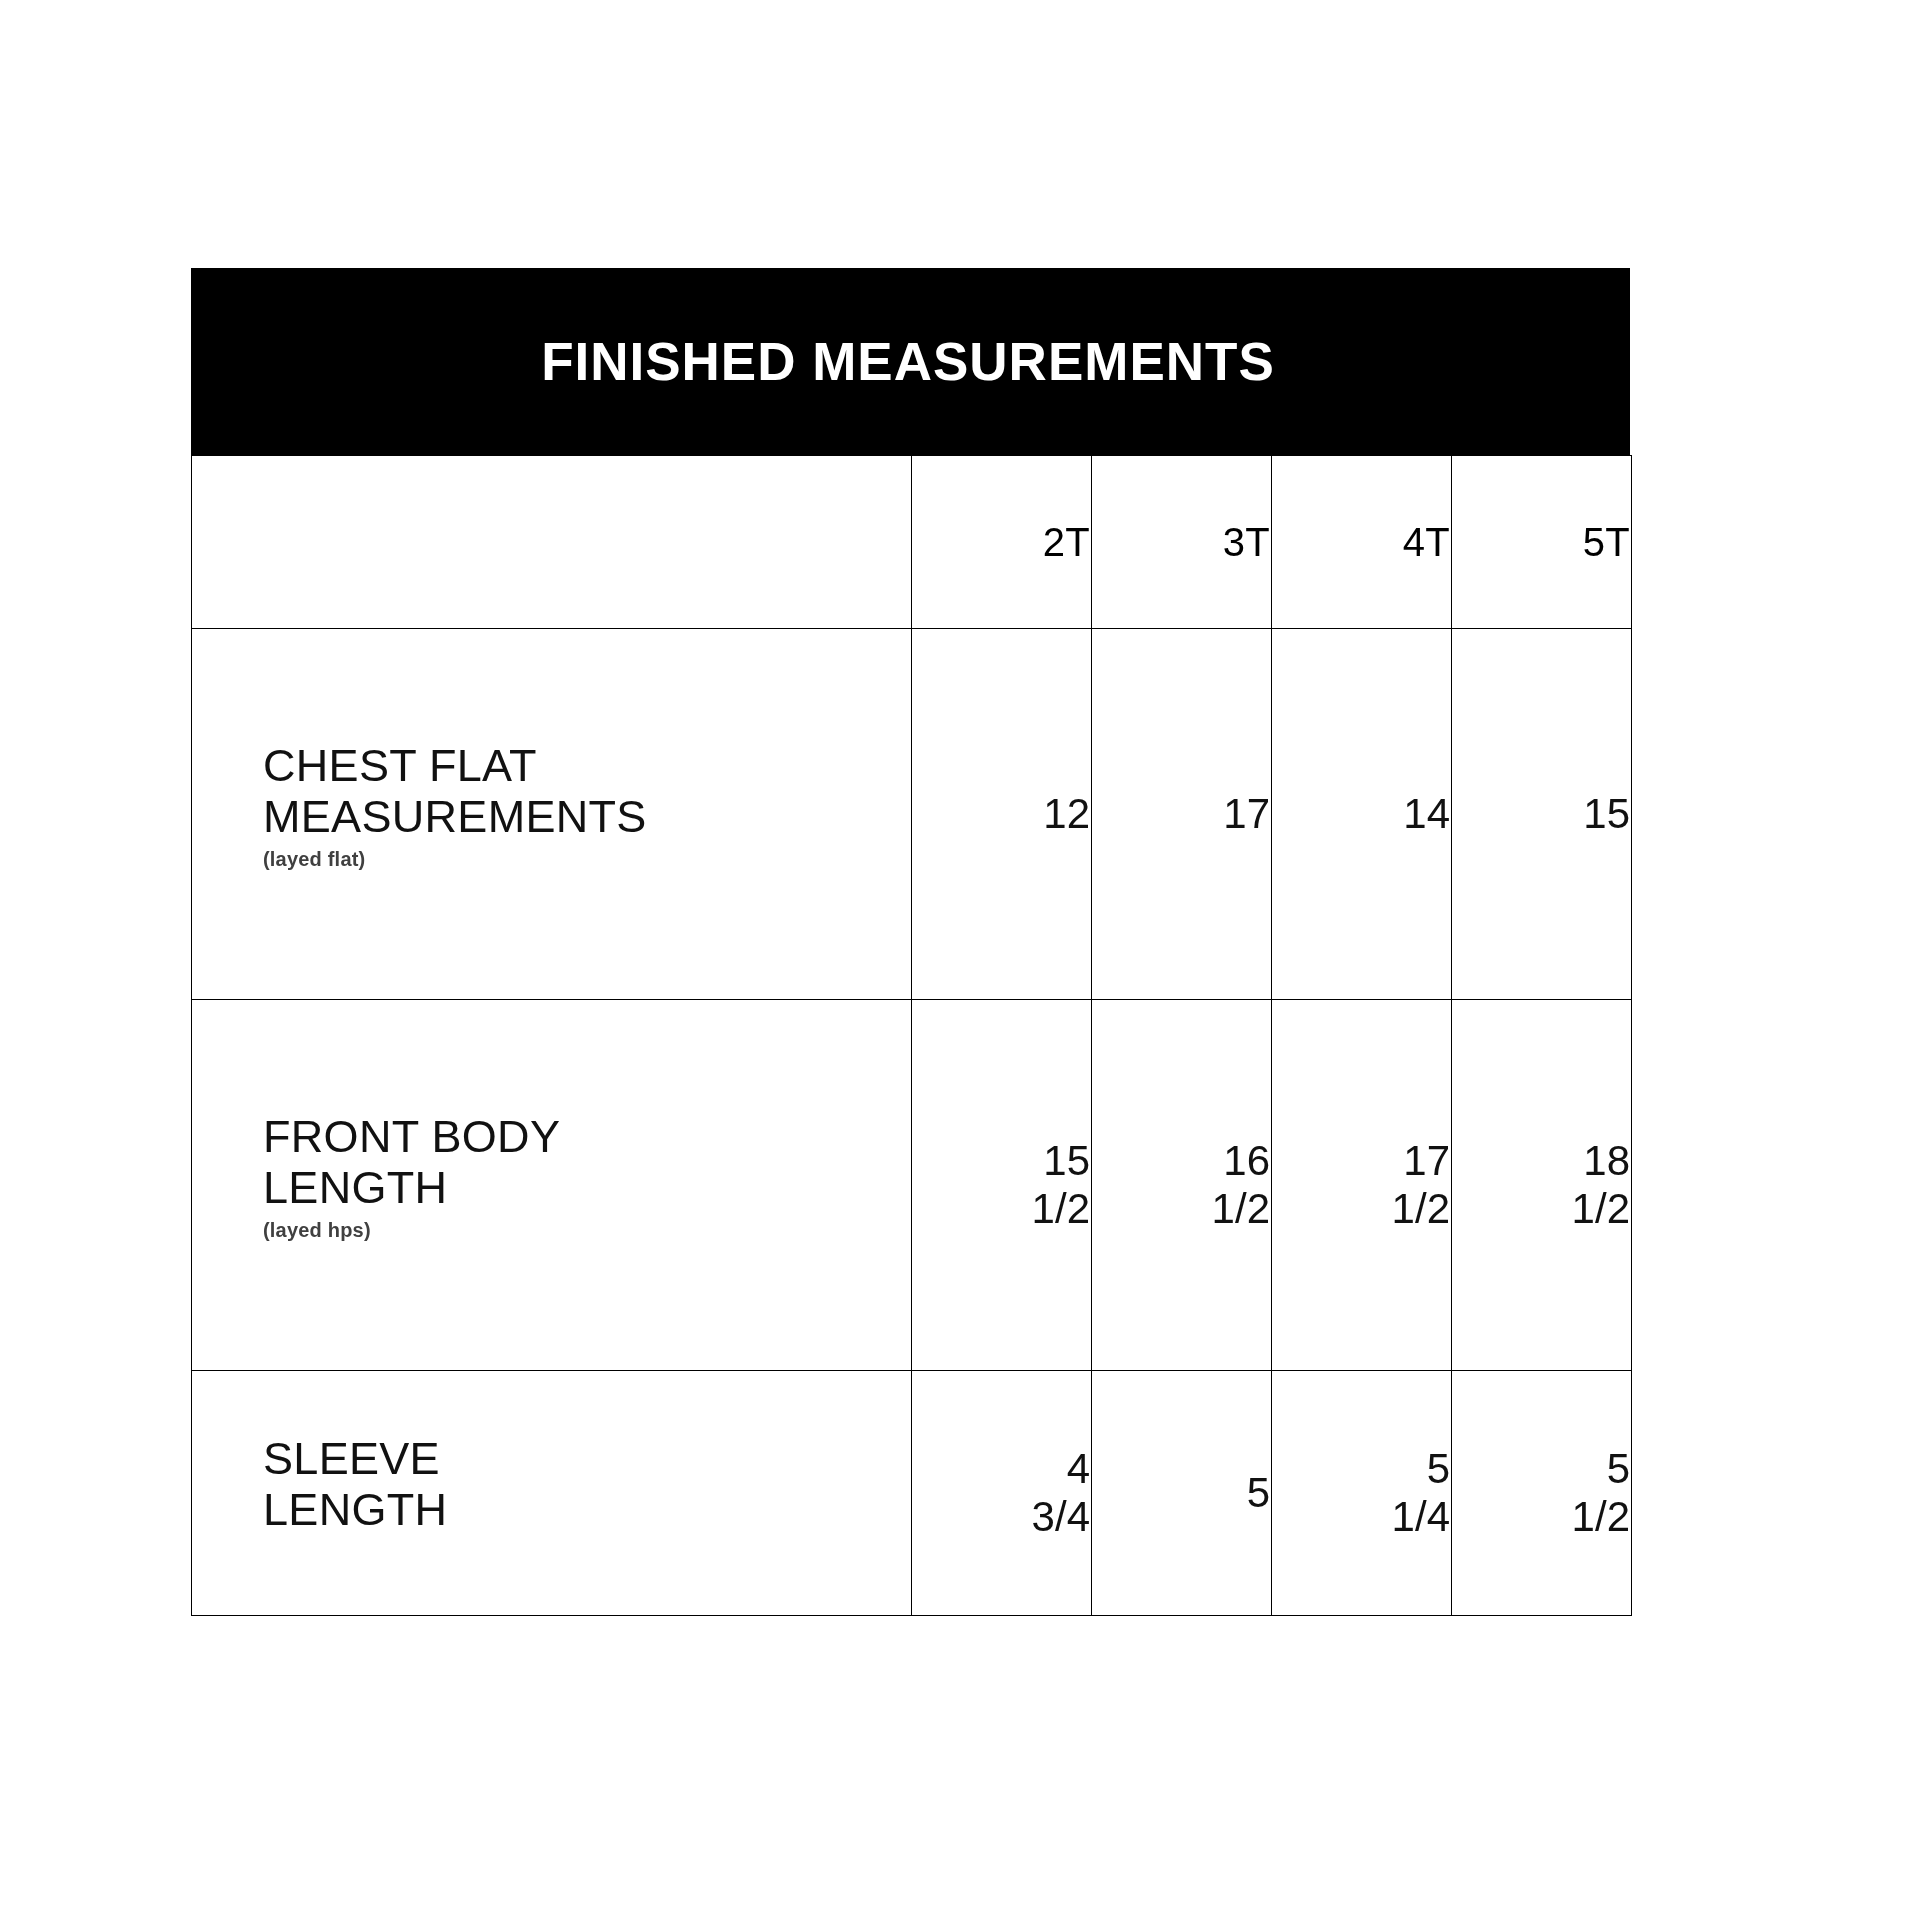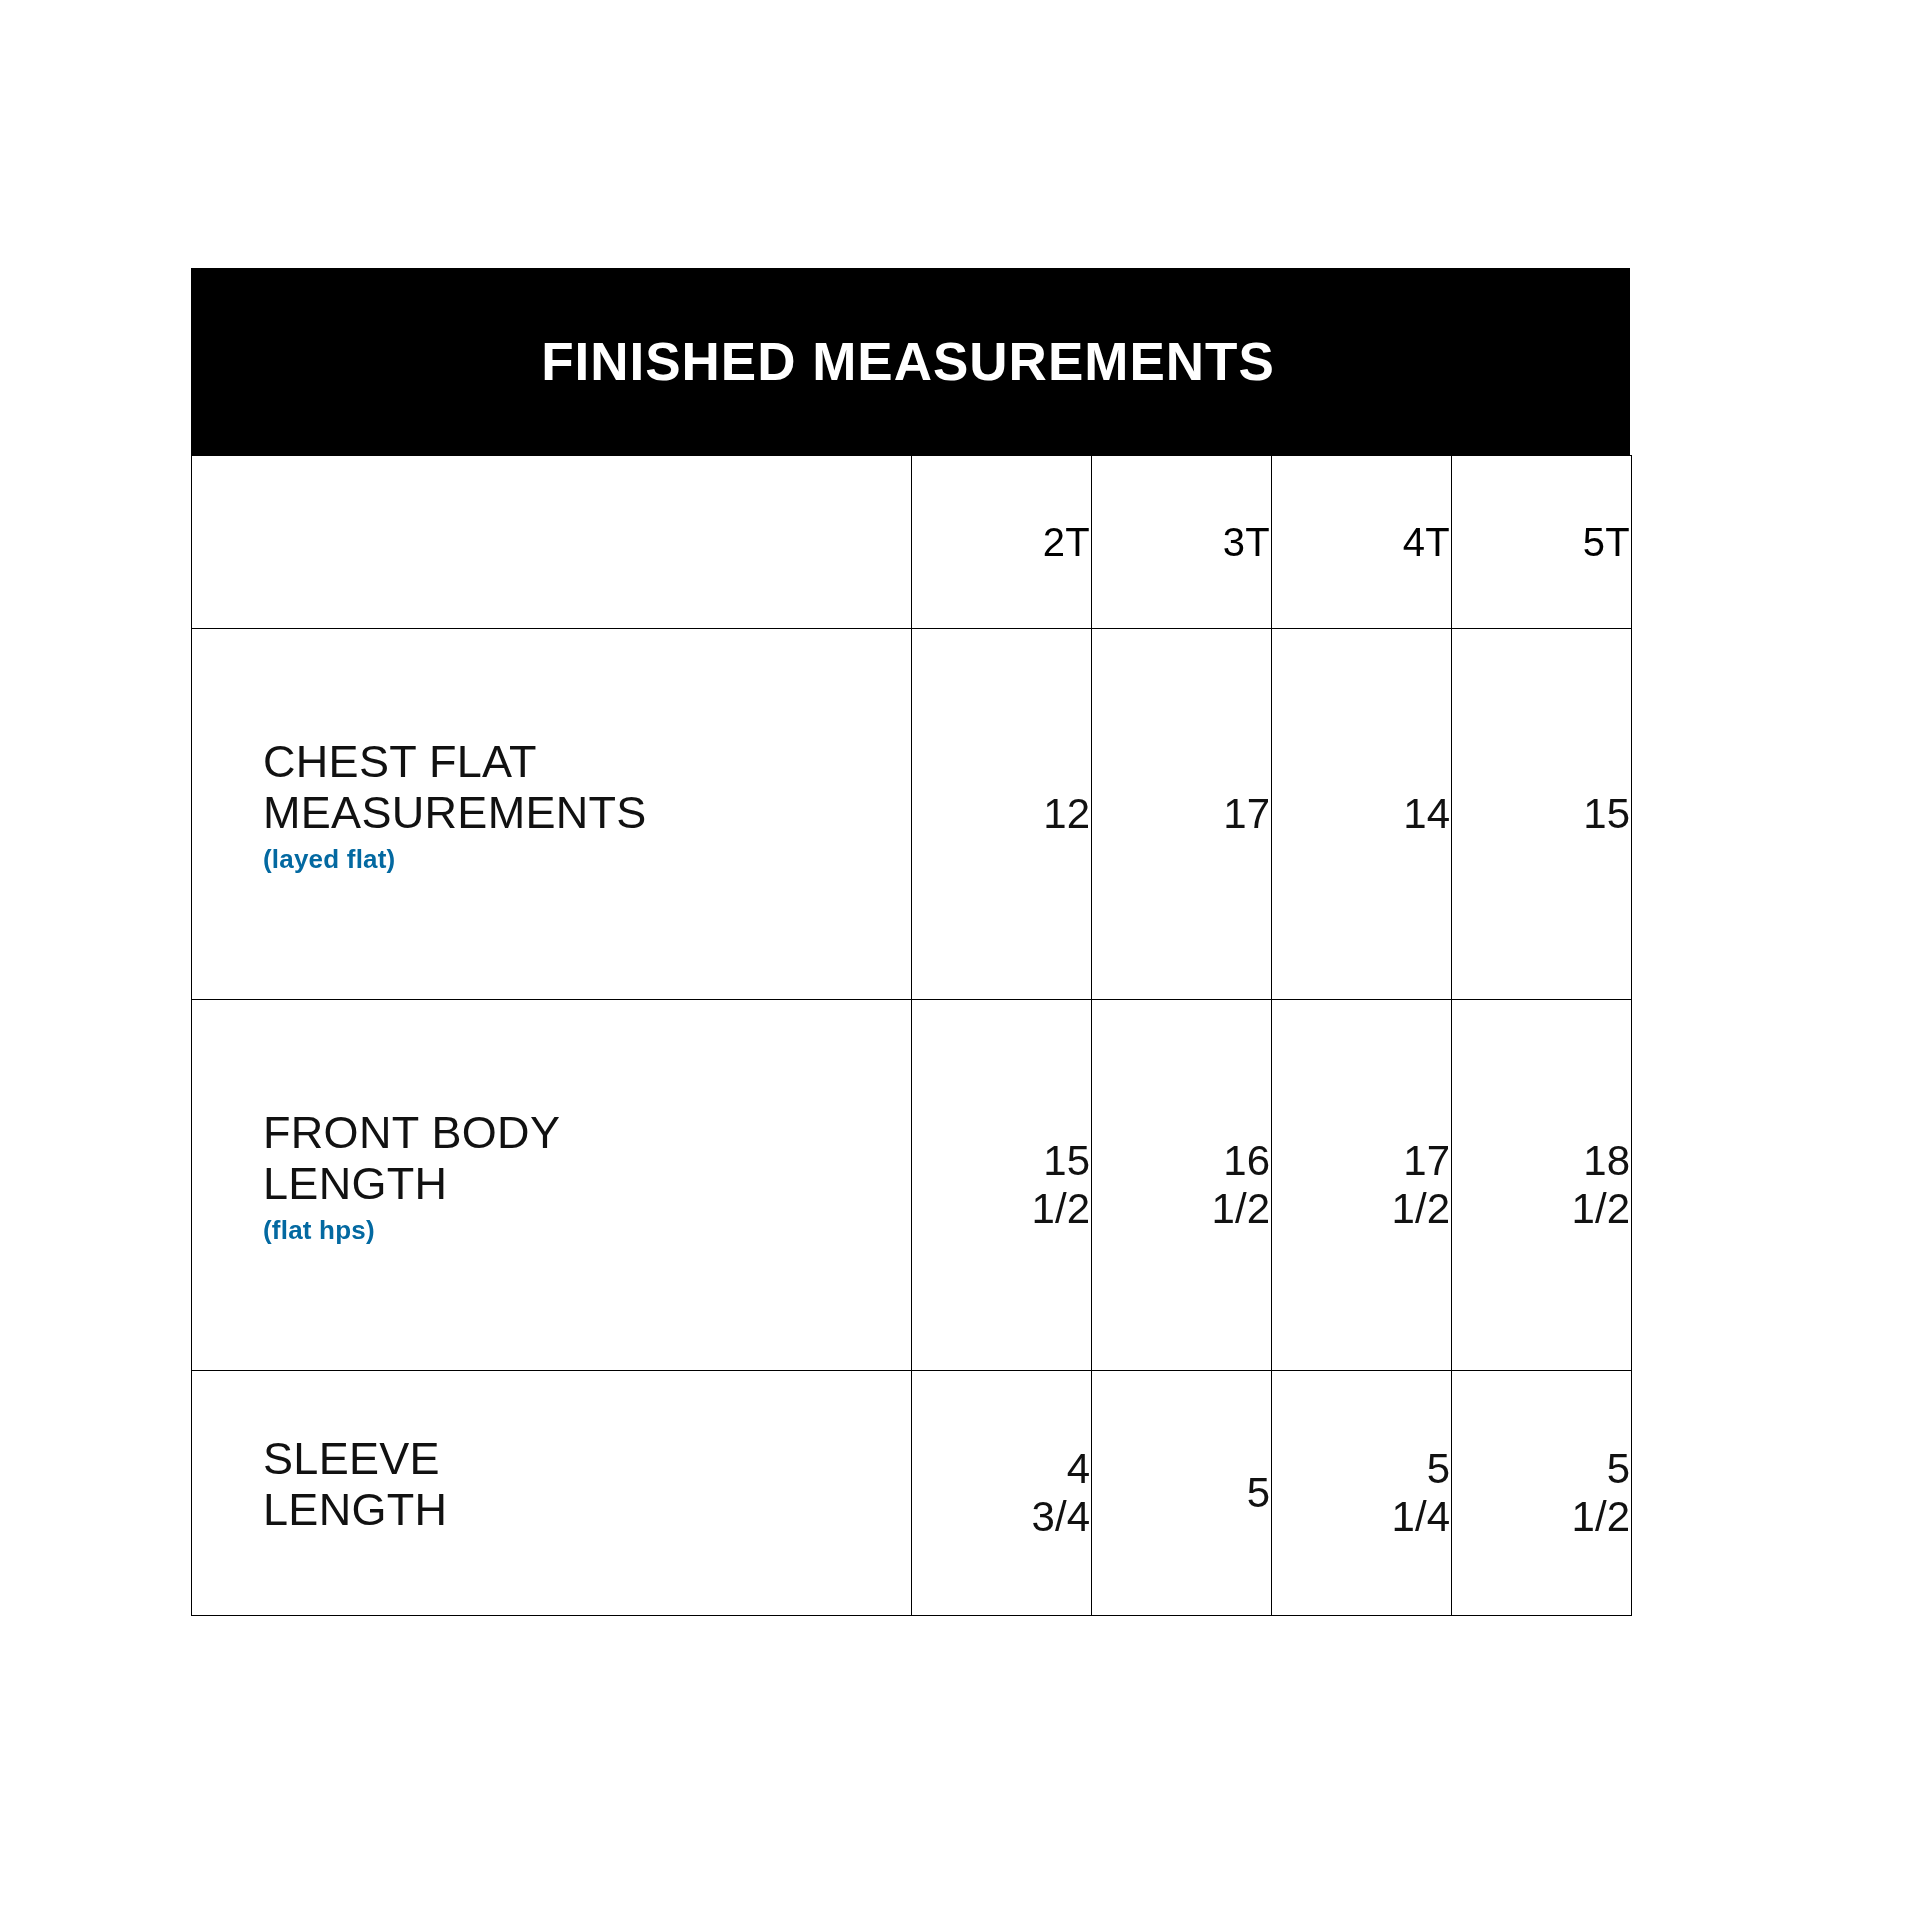--- a/index.html
+++ b/index.html
@@ -79,25 +79,25 @@
     text-align: left;
   }
   td.label .main {
     font-size: 45px;
     font-weight: 500;
     line-height: 1.13;
     letter-spacing: 0.3px;
     color: #111111;
   }
   td.label .sub {
-    font-size: 26px;
+    font-size: 20px;
     font-weight: bold;
     margin-top: 5px;
     letter-spacing: 0.2px;
-    color: #0369a1;
+    color: #404040;
   }
 
   td.value {
     text-align: right;
     font-size: 42px;
     font-weight: 400;
     line-height: 1.14;
     color: #111111;
   }
   td.value .frac-line { display: block; }
@@ -157,21 +157,21 @@
             <span class="frac-line">15</span>
           </td>
         </tr>
 
         <tr class="row-front">
           <td class="label">
             <div class="main">
               <span>FRONT BODY</span><br>
               <span>LENGTH</span>
             </div>
-            <div class="sub">(flat hps)</div>
+            <div class="sub">(layed hps)</div>
           </td>
           <td class="value">
             <span class="frac-line">15</span>
             <span class="frac-line">1/2</span>
           </td>
           <td class="value">
             <span class="frac-line">16</span>
             <span class="frac-line">1/2</span>
           </td>
           <td class="value">

